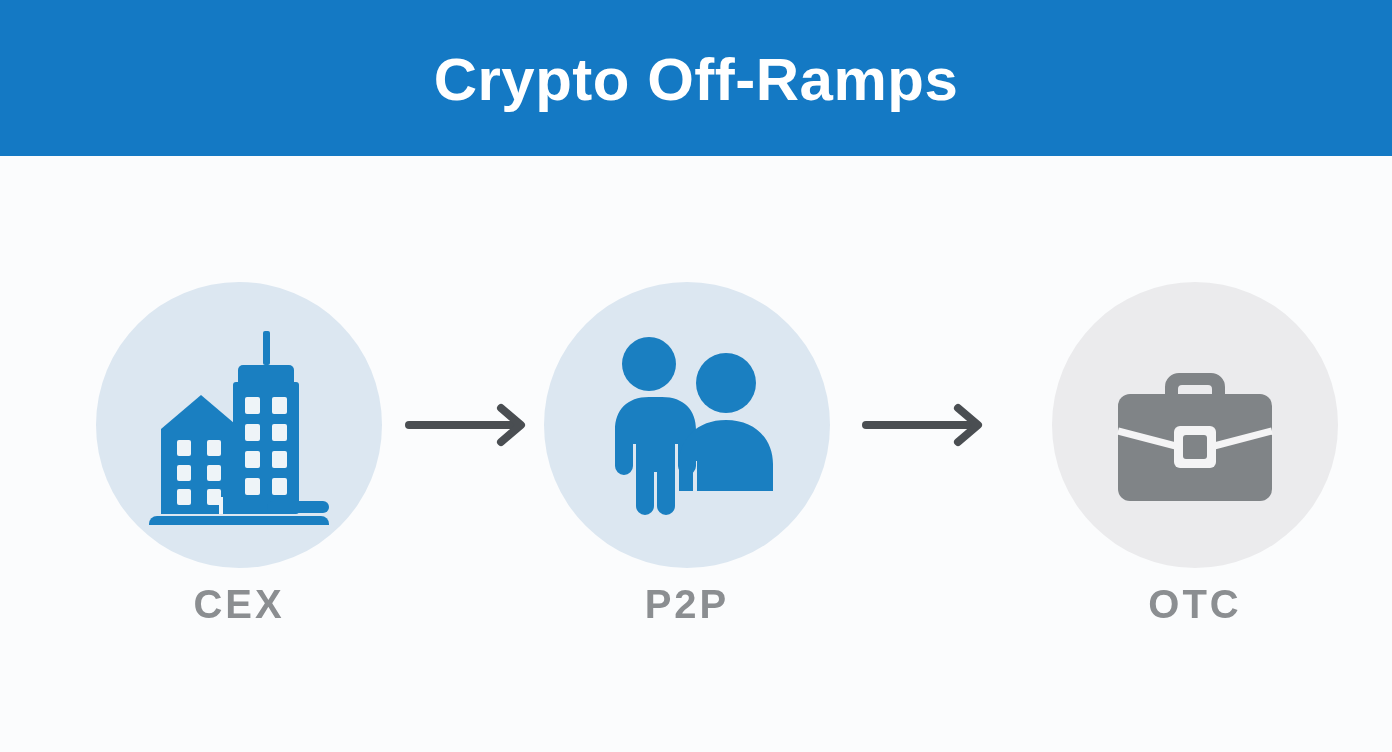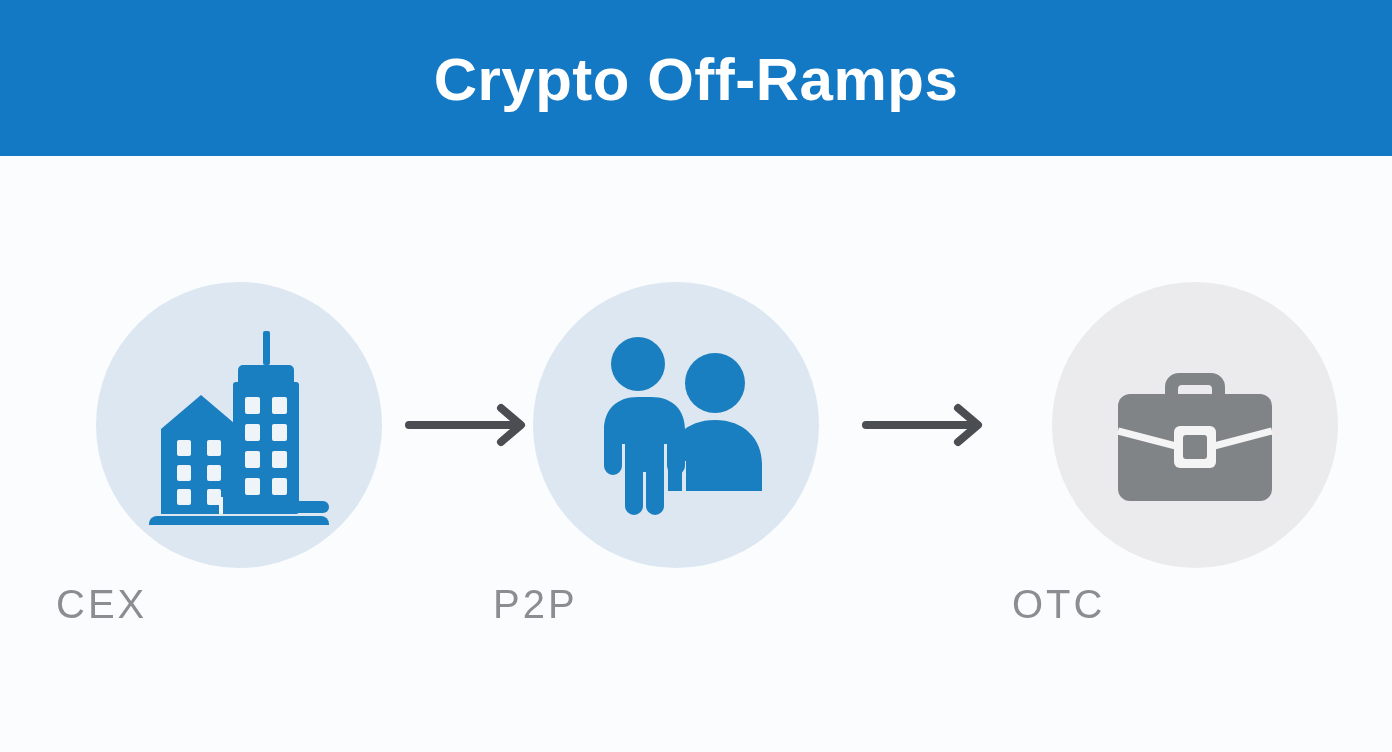--- a/index.html
+++ b/index.html
@@ -55,21 +55,21 @@
     background: #fbfcfd;
   }
 
   .node {
     position: absolute;
     top: 126px;
     width: 286px;
     height: 286px;
   }
   .node-1 { left: 96px; }
-  .node-2 { left: 533px; }
+  .node-2 { left: 544px; }
   .node-3 { left: 1052px; }
 
   .circle {
     position: absolute;
     left: 0;
     top: 0;
     width: 286px;
     height: 286px;
     border-radius: 50%;
     display: flex;
@@ -81,23 +81,24 @@
 
   .icon-svg {
     display: block;
   }
 
   .node-label {
     position: absolute;
     top: 302px;
     left: -40px;
     width: 366px;
+    text-align: center;
     color: #8b8e91;
     font-size: 40px;
-    font-weight: normal;
+    font-weight: bold;
     letter-spacing: 3px;
     line-height: 1;
   }
 
   
   .arrow {
     position: absolute;
     top: 246px;
     width: 130px;
     height: 46px;

